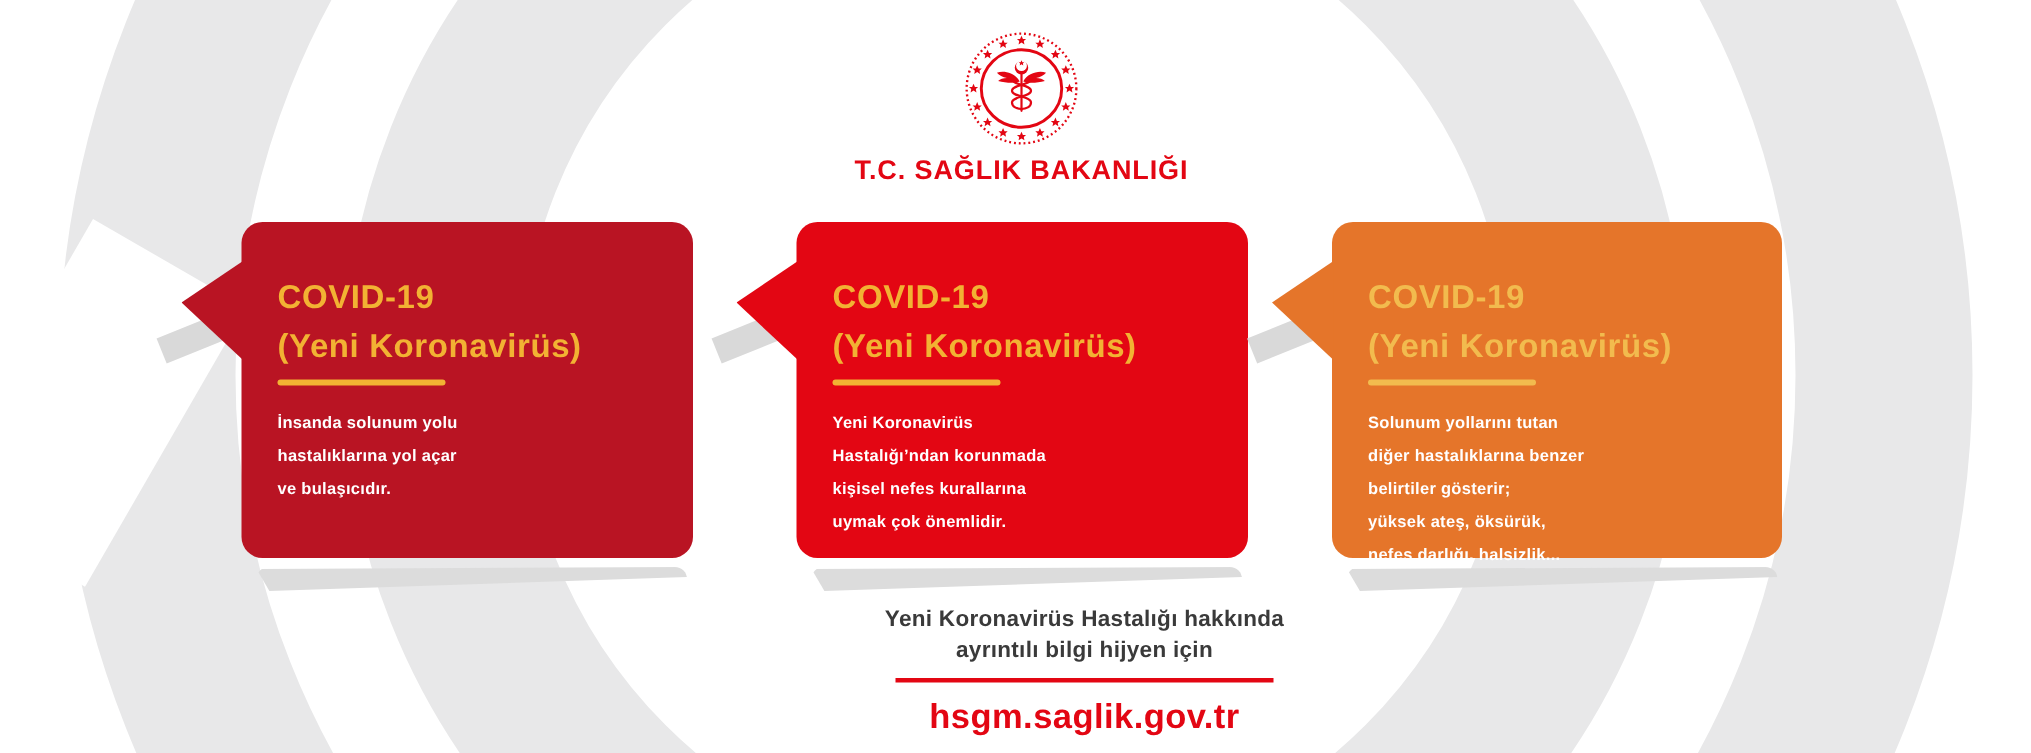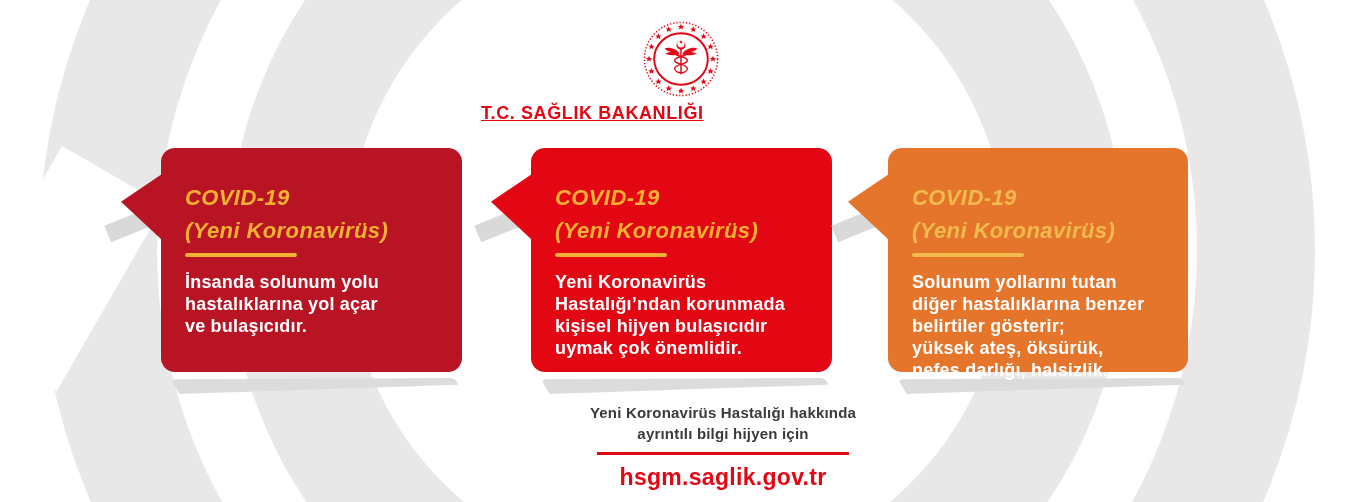--- a/index.html
+++ b/index.html
@@ -12,38 +12,37 @@
           border:118px solid #e8e8e9; background:transparent; z-index:1; }
   .ring-inner  { width:660px;  height:660px;  left:229px; top:-198px; }
   .ring-outer  { width:1040px; height:1040px; left:39px;  top:-388px; }
   .slash { position:absolute; background:#ffffff; z-index:2;
            left:62px; top:146px; width:118px; height:215px;
            transform:rotate(30deg); transform-origin:top left; }
   
   .logo { position:absolute; left:642px; top:20px; width:78px; height:78px; z-index:5; }
   .ministry-title {
     position:absolute; left:481px; top:103px; width:400px; z-index:5;
-    color:#e30613; font-size:18px; font-weight:bold;
+    text-align:center; color:#e30613; font-size:18px; font-weight:bold;
     letter-spacing:0.6px;
-    text-decoration:underline;
   }
   
   .card { position:absolute; top:148px; width:301px; height:224px;
           border-radius:14px; box-sizing:border-box; padding:33px 24px 0 24px;
           z-index:4; }
   .card-1 { left:161px; background:#b91423; }
   .card-2 { left:531px; background:#e30613; }
   .card-3 { left:888px; width:300px; background:#e5752a; }
   .card-title { font-size:22px; line-height:33px; font-weight:bold;
-                letter-spacing:0.4px; color:#f2b233;font-style:italic; }
+                letter-spacing:0.4px; color:#f2b233; }
   .card-3 .card-title { color:#f2bb4e; }
   .title-underline { width:112px; height:4px; background:#f2b233;
                      border-radius:2px; margin:6px 0 14px 0; }
   .card-3 .title-underline { background:#f2bb4e; }
-  .card-body { color:#ffffff; font-size:18px; line-height:22px; font-weight:bold;
+  .card-body { color:#ffffff; font-size:11px; line-height:22px; font-weight:bold;
                letter-spacing:0.2px; white-space:pre-line; }
   
   .tail { position:absolute; left:-40px; top:26px; width:41px; height:66px;
           clip-path:polygon(100% 0, 0 42%, 100% 100%); }
   .card-1 .tail { background:#b91423; }
   .card-2 .tail { background:#e30613; }
   .card-3 .tail { background:#e5752a; }
   .tail-shadow { position:absolute; left:-55px; top:68px; width:48px; height:18px;
                  background:#d9d9d9; transform:rotate(-22deg); z-index:-1; }
   .card-shadow { position:absolute; left:10px; top:230px; width:287px; height:16px;
@@ -129,21 +128,21 @@
     <div class="tail"></div>
     <div class="tail-shadow"></div>
     <div class="card-shadow"></div>
     <div class="card-title">
       <div>COVID-19</div>
       <div>(Yeni Koronavirüs)</div>
     </div>
     <div class="title-underline"></div>
     <div class="card-body">Yeni Koronavirüs
 Hastalığı’ndan korunmada
-kişisel hijyen bulaşıcıdır
+kişisel nefes kurallarına
 uymak çok önemlidir.</div>
   </div>
 
   <div class="card card-3">
     <div class="tail"></div>
     <div class="tail-shadow"></div>
     <div class="card-shadow"></div>
     <div class="card-title">
       <div>COVID-19</div>
       <div>(Yeni Koronavirüs)</div>

